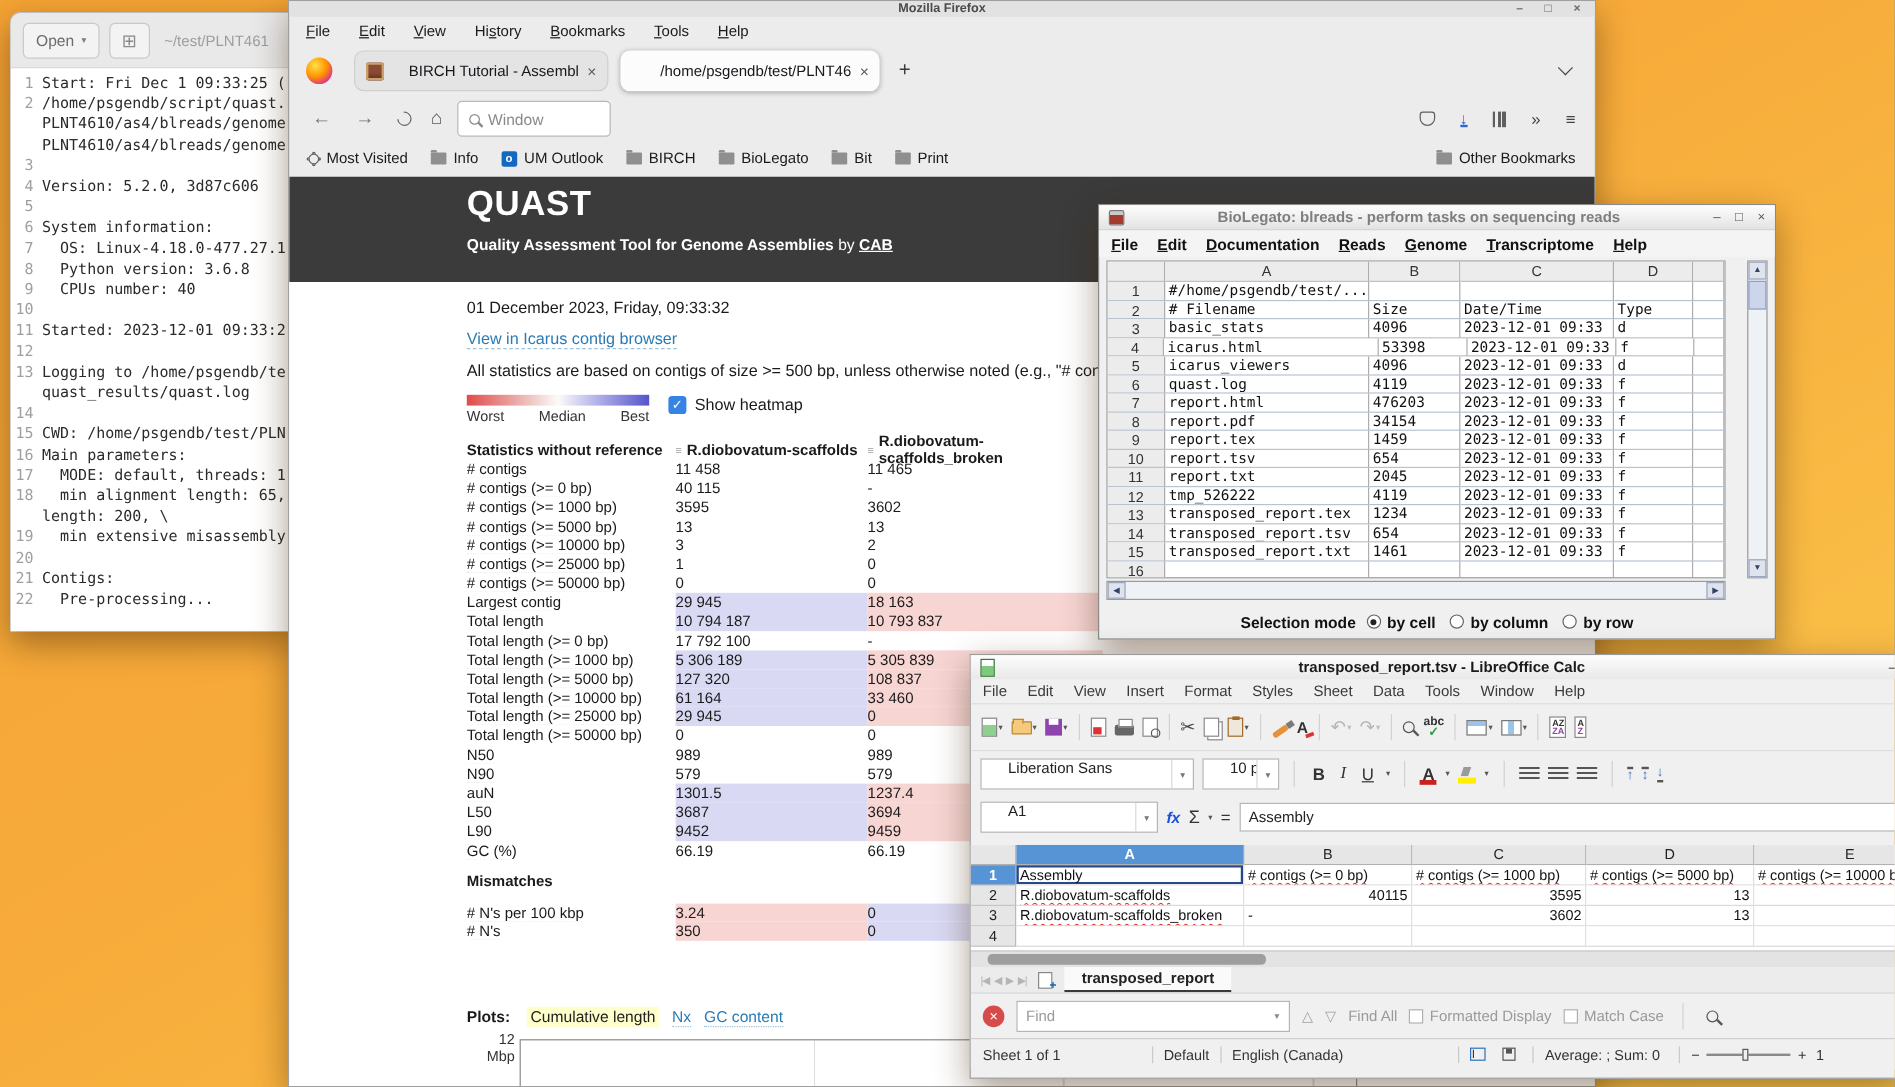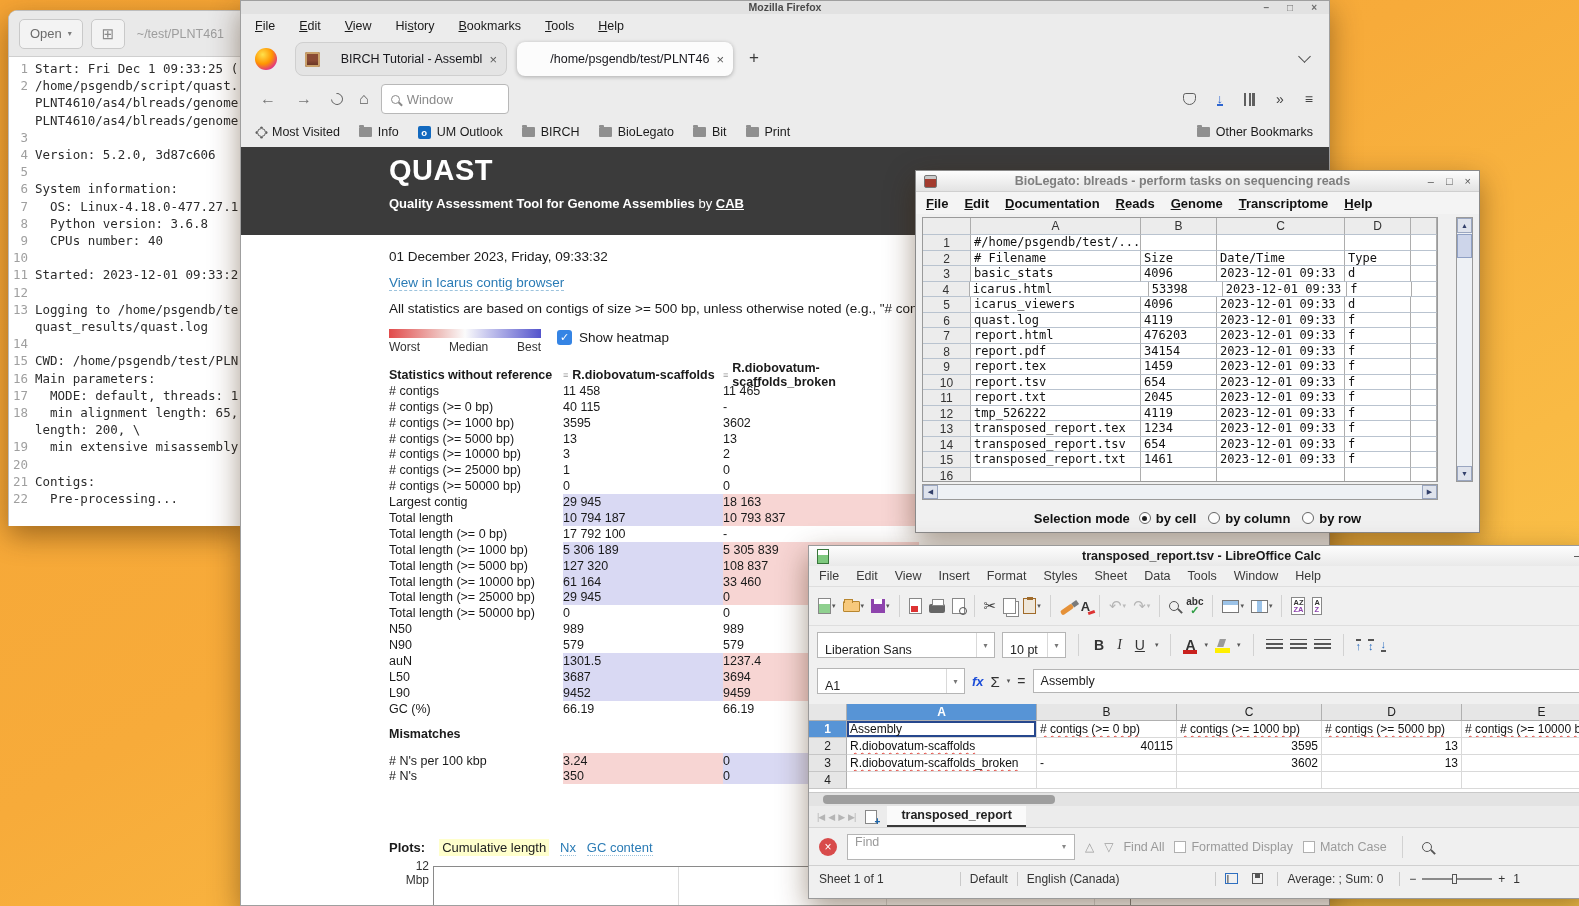--- a/index.html
+++ b/index.html
@@ -179,21 +179,21 @@
   .ic-findrep{width:10px;height:10px;border:1.8px solid #555;border-radius:50%;position:relative;}
   .ic-findrep::after{content:"";width:6px;height:2px;background:#555;transform:rotate(45deg);position:absolute;right:-5px;bottom:-2px;}
   .abc{font-size:10px;font-weight:bold;color:#333;line-height:8px;text-align:center;}
   .abc .chk{color:#2f9e44;font-size:11px;display:block;}
   .grid-ico{width:17px;height:13px;border:1px solid #777;background:
     linear-gradient(#9cc3e8 0 4px,#fff 4px);position:relative;}
   .grid-ico.col{background:linear-gradient(90deg,#fff 0 5px,#9cc3e8 5px 10px,#fff 10px);}
   .sort-ico{font-size:7.5px;font-weight:bold;color:#333;line-height:7px;border:1px solid #888;padding:1px;background:#fff;}
   .sort-ico .z{color:#8e44ad;}
   .lc-fmtbar{height:38px;display:flex;align-items:center;padding-left:8px;gap:7px;}
-  .sel-box{height:26px;background:#fff;border:1px solid #b5b5b5;display:flex;align-items:flex-end;font-size:12.5px;color:#222;}
+  .sel-box{height:26px;background:#fff;border:1px solid #b5b5b5;display:flex;align-items:flex-start;font-size:12.5px;color:#222;padding-left:15px;}
   .sel-box .val{flex:1;padding:0 7px;white-space:nowrap;overflow:hidden;}
   .sel-box .dd{width:18px;align-self:stretch;display:flex;align-items:center;justify-content:center;border-left:1px solid #d9d9d9;color:#777;font-size:8px;}
   .fmt-g{font-size:14px;color:#333;padding:0 3px;display:flex;align-items:center;gap:2px;}
   .fa-red{position:relative;font-size:14px;font-weight:bold;color:#333;padding:0 2px;}
   .fa-red::after{content:"";position:absolute;left:0;bottom:-1px;width:14px;height:4px;background:#c9211e;}
   .hl-yel{position:relative;width:15px;height:12px;}
   .hl-yel::before{content:"";position:absolute;left:2px;top:0;width:9px;height:8px;background:#9a9a9a;clip-path:polygon(0 100%,30% 0,100% 0,70% 100%);}
   .hl-yel::after{content:"";position:absolute;left:0;bottom:-2px;width:15px;height:5px;background:#ffef00;}
   .al{width:17px;height:12px;background:repeating-linear-gradient(#555 0 1.5px,transparent 1.5px 4.2px);}
   .val-ico{font-size:11px;color:#2e6fc0;font-weight:bold;border-top:2px solid #555;line-height:11px;}
@@ -225,21 +225,21 @@
   .lc-tabbar{position:absolute;left:0;right:0;top:260px;height:21px;display:flex;align-items:center;gap:4px;
     padding-left:8px;background:#ececec;font-size:12.5px;}
   .tab-nav{color:#b5b5b5;font-size:9px;letter-spacing:-1px;}
   .addsheet{width:12px;height:14px;background:#fff;border:1px solid #888;position:relative;margin:0 6px;}
   .addsheet::after{content:"+";position:absolute;right:-4px;bottom:-4px;color:#1a66ad;font-size:10px;font-weight:bold;}
   .sheettab{background:#fafafa;padding:0 14px;font-weight:bold;color:#222;line-height:19px;border-bottom:2px solid #3a3a3a;}
   .lc-findbar{position:absolute;left:0;right:0;top:281px;height:38px;display:flex;align-items:center;gap:10px;
     padding-left:10px;background:#f0f0f0;border-top:1px solid #d6d6d6;}
   .find-close{width:18px;height:18px;border-radius:50%;background:#d84b4b;color:#fff;font-size:12px;
     display:flex;align-items:center;justify-content:center;}
-  .find-input{width:228px;height:26px;background:#fff;border:1px solid #b5b5b5;display:flex;align-items:flex-start;font-size:12.5px;}
+  .find-input{width:228px;height:26px;background:#fff;border:1px solid #b5b5b5;display:flex;align-items:center;font-size:12.5px;}
   .find-input .ph{flex:1;color:#9a9a9a;padding-left:7px;}
   .find-input .dd{width:20px;align-self:stretch;display:flex;align-items:center;justify-content:center;color:#888;font-size:8px;}
   .find-g{color:#9f9f9f;font-size:12px;}
   .find-lbl{color:#9a9a9a;font-size:12.5px;}
   .chkbox{width:12px;height:12px;border:1px solid #b0b0b0;background:#fff;flex:none;}
   .chk-item{display:flex;align-items:center;gap:5px;}
   .ic-findrep2{width:10px;height:10px;border:1.8px solid #555;border-radius:50%;position:relative;margin-left:4px;}
   .ic-findrep2::after{content:"";width:6px;height:2px;background:#555;transform:rotate(45deg);position:absolute;right:-5px;bottom:-2px;}
   .lc-statusbar{position:absolute;left:0;right:0;top:319px;height:26px;display:flex;align-items:center;
     background:#f0f0f0;border-top:1px solid #d0d0d0;font-size:12px;color:#333;}

